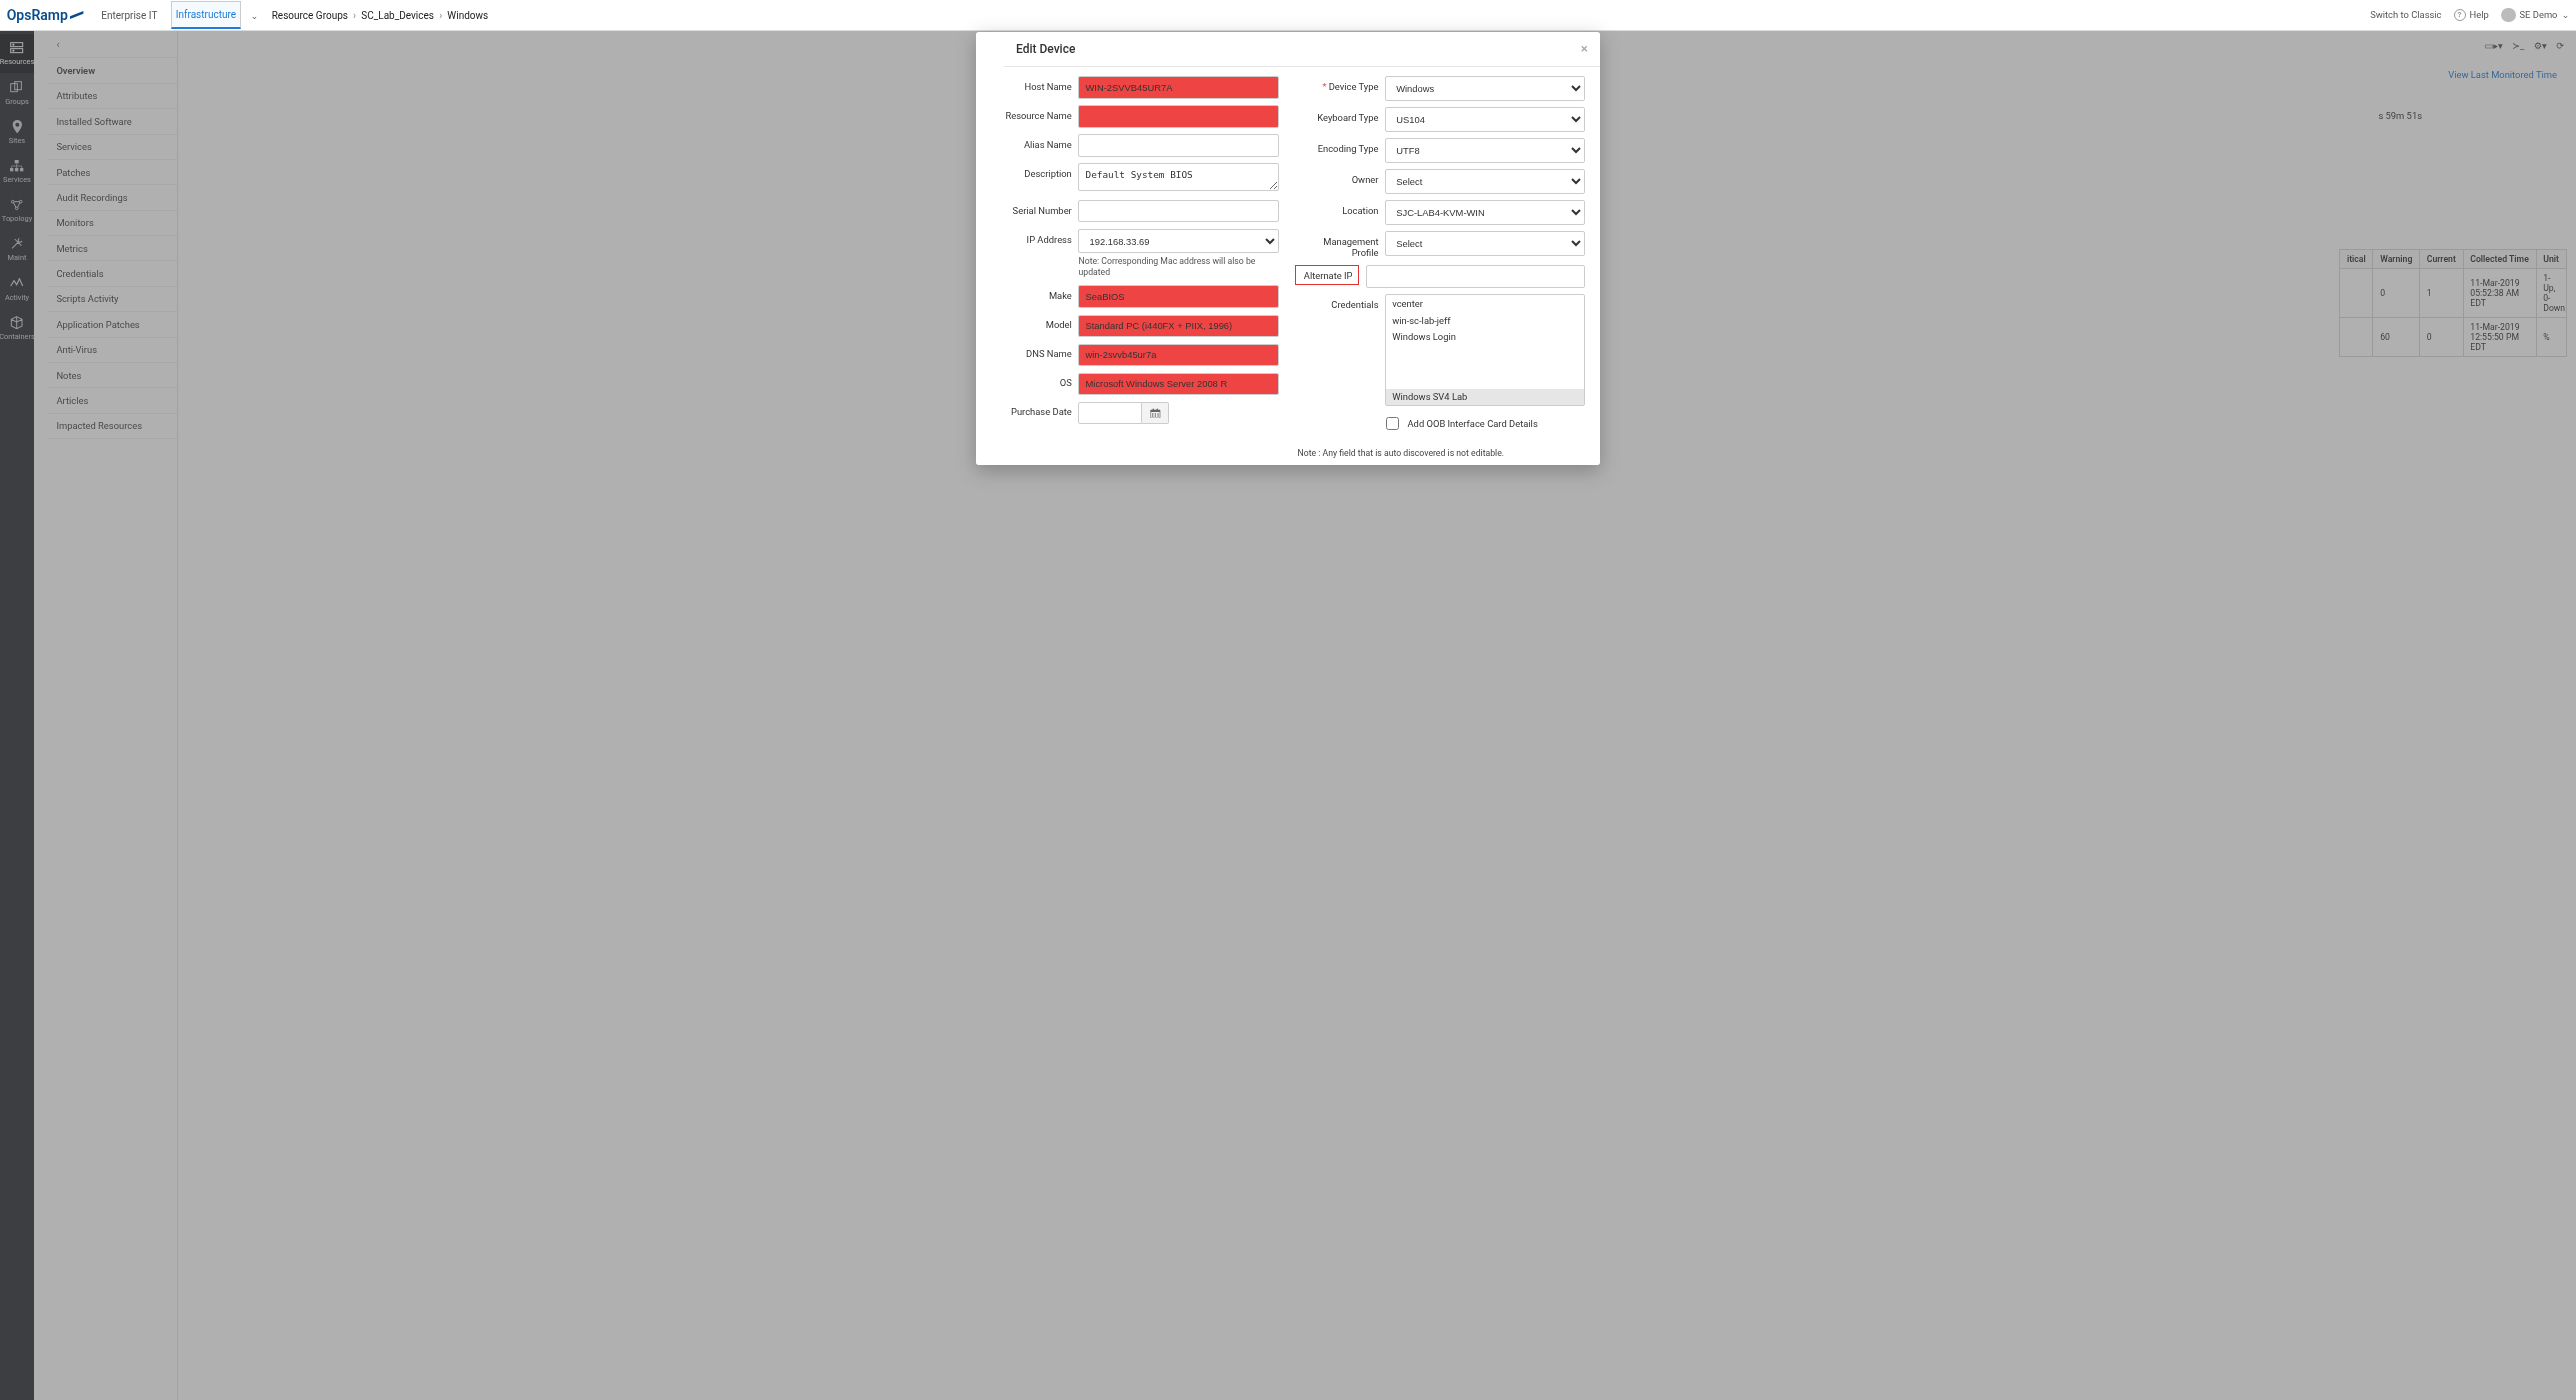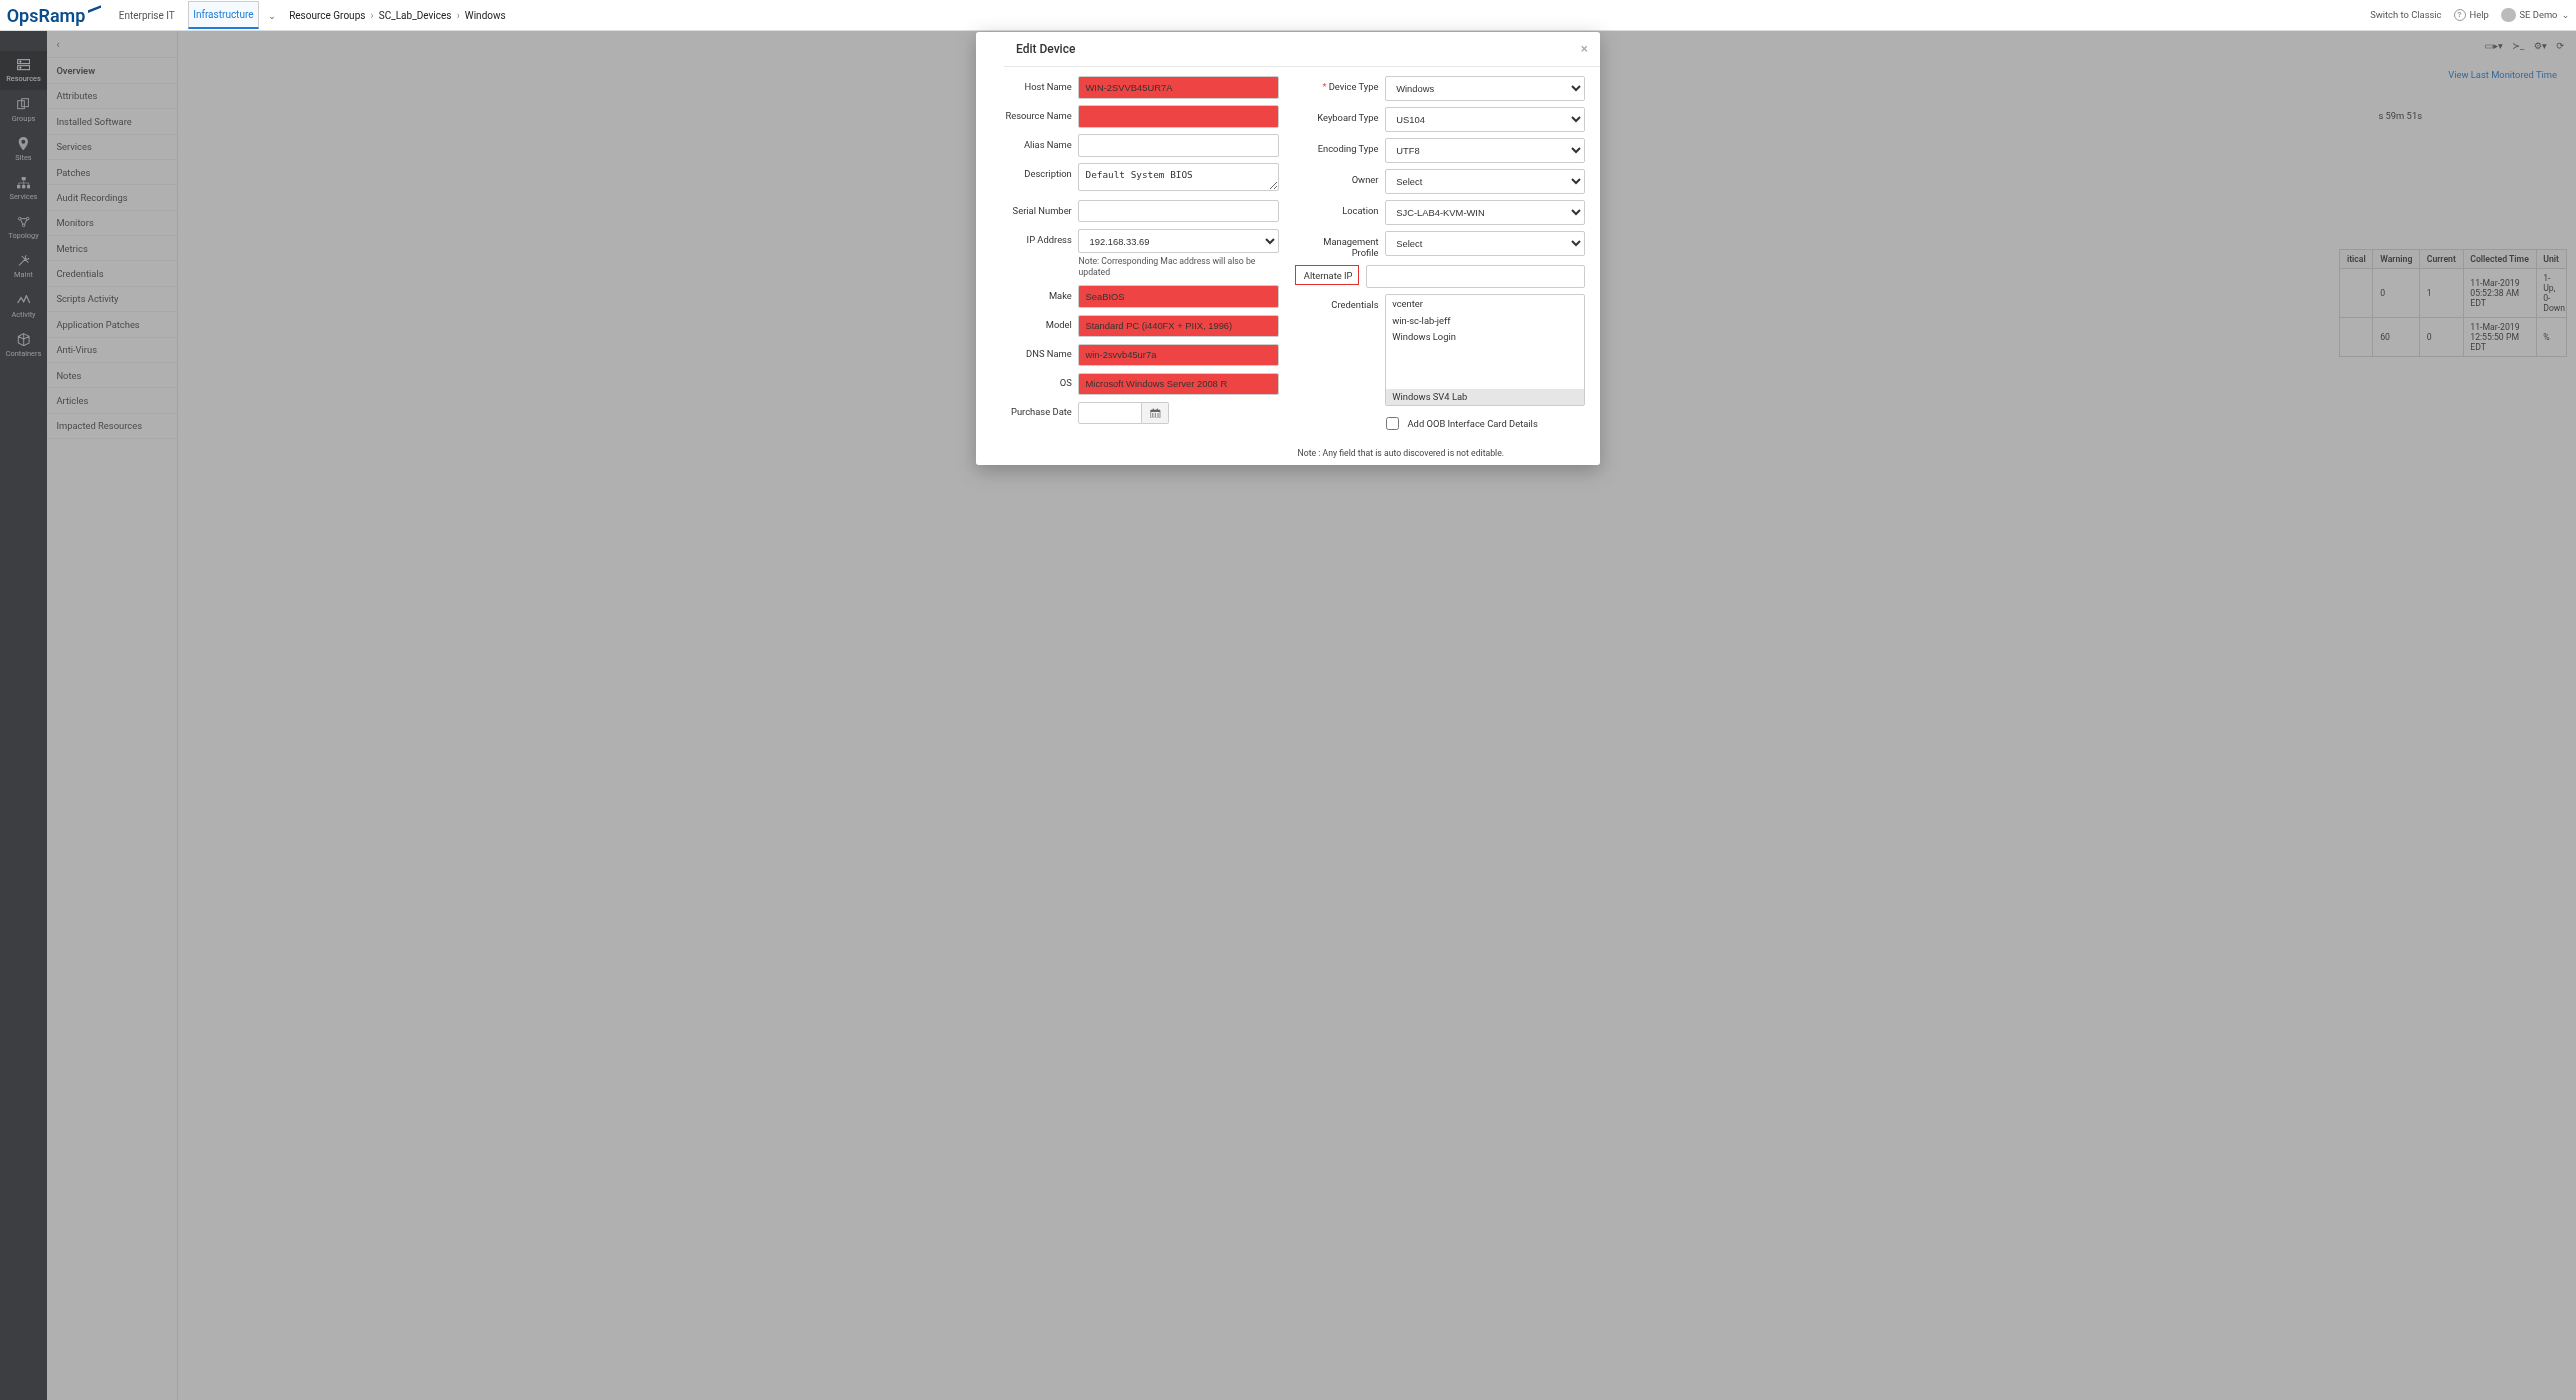--- a/index.html
+++ b/index.html
@@ -13,24 +13,25 @@
   
   .topbar {
     display: flex;
     align-items: center;
     height: 31px;
     border-bottom: 0.7px solid #ddd;
     padding: 0 6.7px;
     background: #fff;
   }
   .logo {
-    font-size: 18px;
+    font-size: 14px;
     font-weight: 600;
     color: #0a4d8c;
     display: flex;
+    align-items: center;
     gap: 1.3px;
   }
   .logo svg { margin-left: 1.3px; }
   .top-tabs { display: flex; margin-left: 13.4px; align-items: center; gap: 9.4px; }
   .top-tab { color: #555; font-size: 10px; padding: 6.7px 4px; }
   .top-tab.active {
     color: #1e7bd6;
     border-bottom: 2px solid #1e7bd6;
     border-top: 0.7px solid #ccc;
     border-left: 0.7px solid #ccc;
@@ -42,27 +43,27 @@
   .breadcrumb .sep { color: #888; margin: 0 2.7px; }
   .top-right { margin-left: auto; display: flex; align-items: center; gap: 12px; color: #555; }
   .avatar { width: 14.8px; height: 14.8px; background: #bbb; border-radius: 50%; display: inline-block; }
   .help-icon { width: 12px; height: 12px; border: 1.3px solid #999; border-radius: 50%; display: inline-flex; align-items: center; justify-content: center; font-weight: bold; color: #999; font-size: 8px; }
 
   
   .rail {
     position: absolute;
     top: 31px;
     left: 0;
-    width: 47px;
+    width: 34px;
     bottom: 0;
     background: #2d3036;
     display: flex;
     flex-direction: column;
     align-items: center;
-    padding-top: 20px;
+    padding-top: 3px;
   }
   .rail-item {
     width: 100%;
     padding: 6.7px 0;
     color: #cfd3d8;
     text-align: center;
     font-size: 7.4px;
     display: flex;
     flex-direction: column;
     align-items: center;

